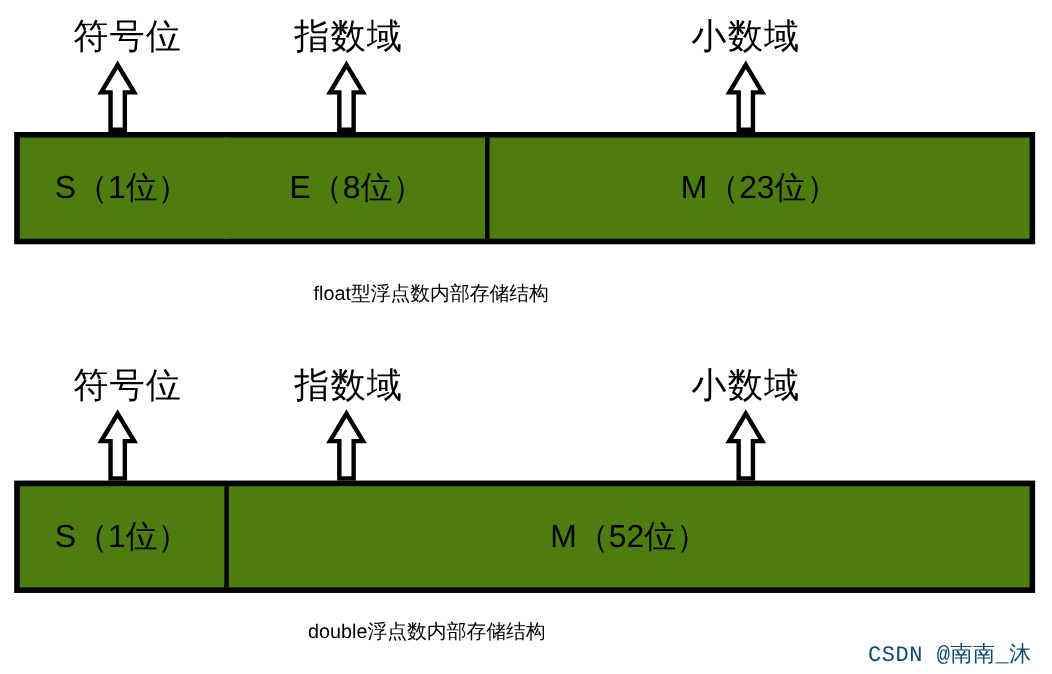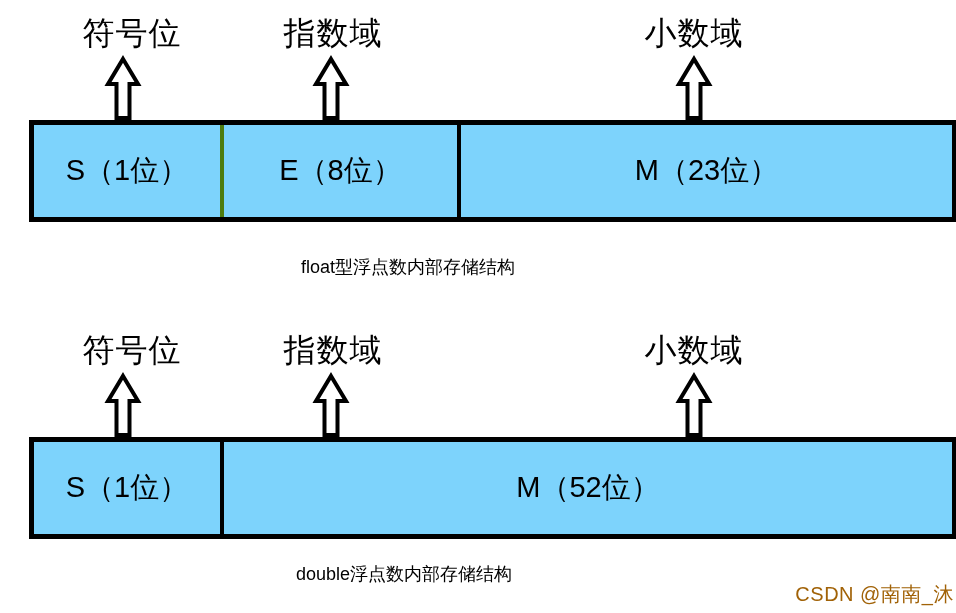--- a/index.html
+++ b/index.html
@@ -11,21 +11,21 @@
     position: relative;
     width: 956px;
     height: 613px;
     background: #ffffff;
     color: #000000;
     font-family: "Liberation Sans", sans-serif;
     overflow: hidden;
   }
   .section {
     position: absolute;
-    left: 16px;
+    left: 0;
     width: 784px;
     padding-left: 28px;
   }
   .section-float  { top: 0;     height: 306px; }
   .section-double { top: 317px; height: 296px; }
 
   .field-label {
     position: absolute;
     top: 14px;
     width: 180px;
@@ -52,21 +52,21 @@
 
   .bit-box {
     position: absolute;
     left: 13px;
     top: 120px;
     width: 928px;
     height: 102px;
     border: 5px solid #000000;
     box-sizing: border-box;
     display: flex;
-    background: #7dd3fc;
+    background: #4d7c0f;
   }
   .cell {
     display: flex;
     align-items: center;
     justify-content: center;
     font-size: 29px;
     white-space: nowrap;
     box-sizing: border-box;
   }
   .cell-s { width: 186px; }
@@ -78,25 +78,26 @@
     font-size: 18px;
     line-height: 26px;
     white-space: nowrap;
   }
   .section-float  .caption { left: 285px; top: 254px; }
   .section-double .caption { left: 280px; top: 244px; }
 
   .watermark {
     position: absolute;
     top: 581px;
-    right: 2px;
+    right: 18px;
     font-size: 20px;
-    color: #a16207;
+    color: #0c4a6e;
     letter-spacing: 0.5px;
     white-space: nowrap;
+    font-family: Liberation Mono, monospace;
   }
 </style>
 </head>
 <body>
 
 <div class="canvas">
 
   <div class="section section-float">
     <div class="field-label pos-1">符号位</div>
     <div class="field-label pos-2">指数域</div>

